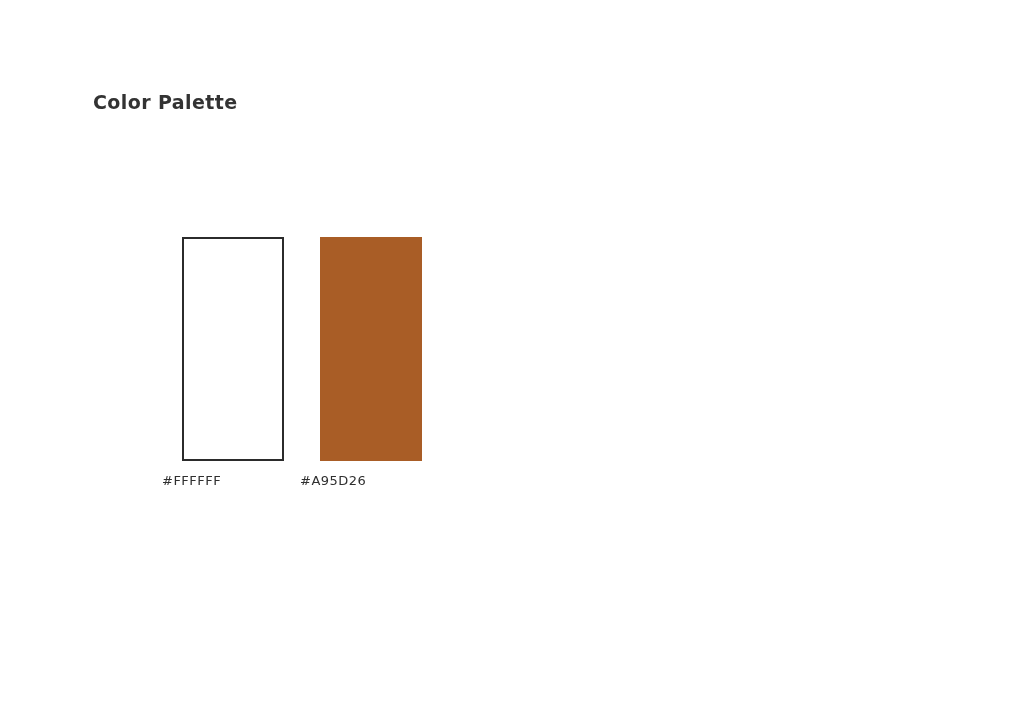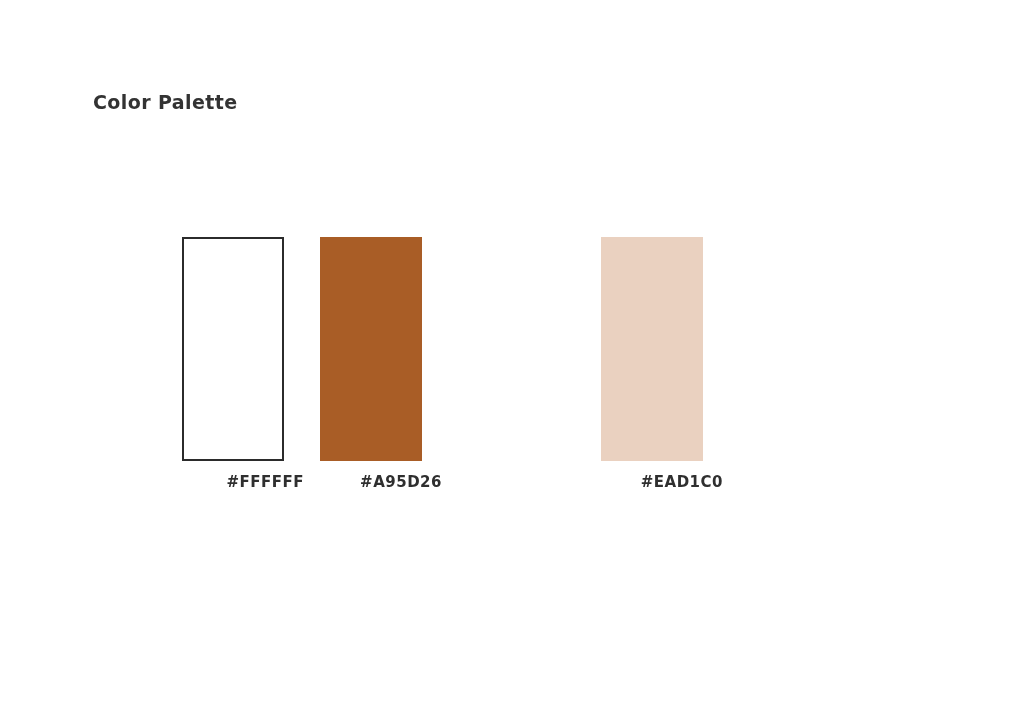--- a/index.html
+++ b/index.html
@@ -60,24 +60,24 @@
 
   .swatch-chip.bordered {
     border: 2px solid #2b2b2b;
   }
 
   .swatch-label {
     position: absolute;
     top: 236px;
     left: -20px;
     width: 142px;
-    text-align: right;
+    text-align: left;
     font-family: "DejaVu Sans", "Liberation Sans", sans-serif;
-    font-size: 15px;
-    font-weight: 700;
+    font-size: 13px;
+    font-weight: 400;
     letter-spacing: 0.5px;
     color: #2f2f2f;
     white-space: nowrap;
   }
 </style>
 </head>
 <body>
 
 <div id="canvas">
 
@@ -86,19 +86,15 @@
   <div id="swatch-strip">
 
   <div class="swatch-cell" style="left: 0px;">
         <div class="swatch-chip bordered" style="background: rgb(255, 255, 255); border-color: rgb(43, 43, 43);"></div>
         <div class="swatch-label">#FFFFFF</div>
       </div>
       <div class="swatch-cell" style="left: 138px; border-radius: 14px;">
         <div class="swatch-chip" style="background: rgb(169, 93, 38);"></div>
         <div class="swatch-label">#A95D26</div>
       </div>
-      <div class="swatch-cell" style="left: 419px;">
-        <div class="swatch-chip" style="background: rgb(234, 209, 192);"></div>
-        <div class="swatch-label">#EAD1C0</div>
-      </div>
     </div>
 
 </div>
 
 </body></html>

